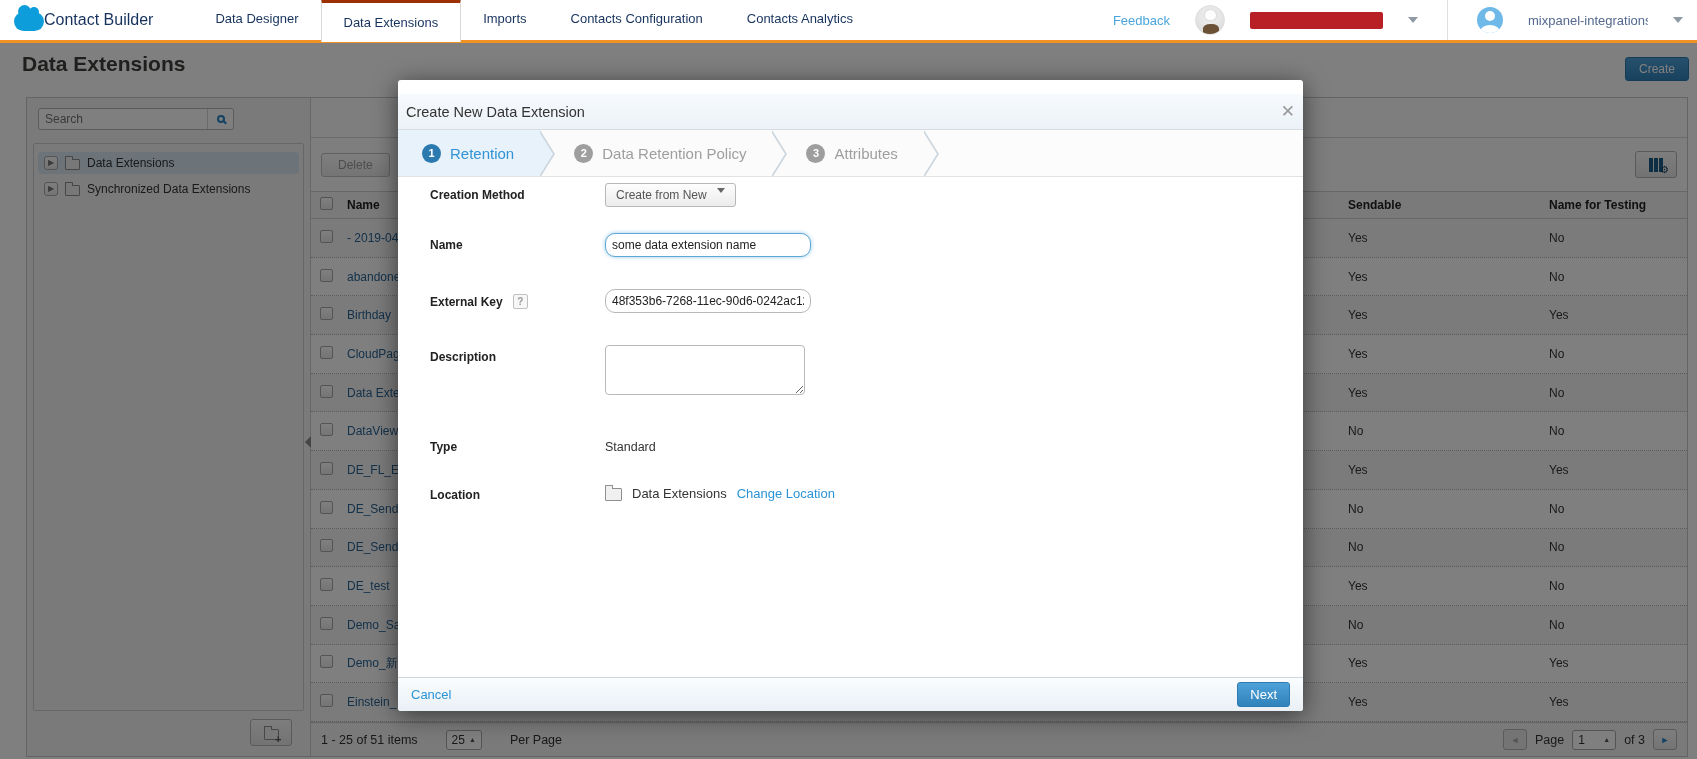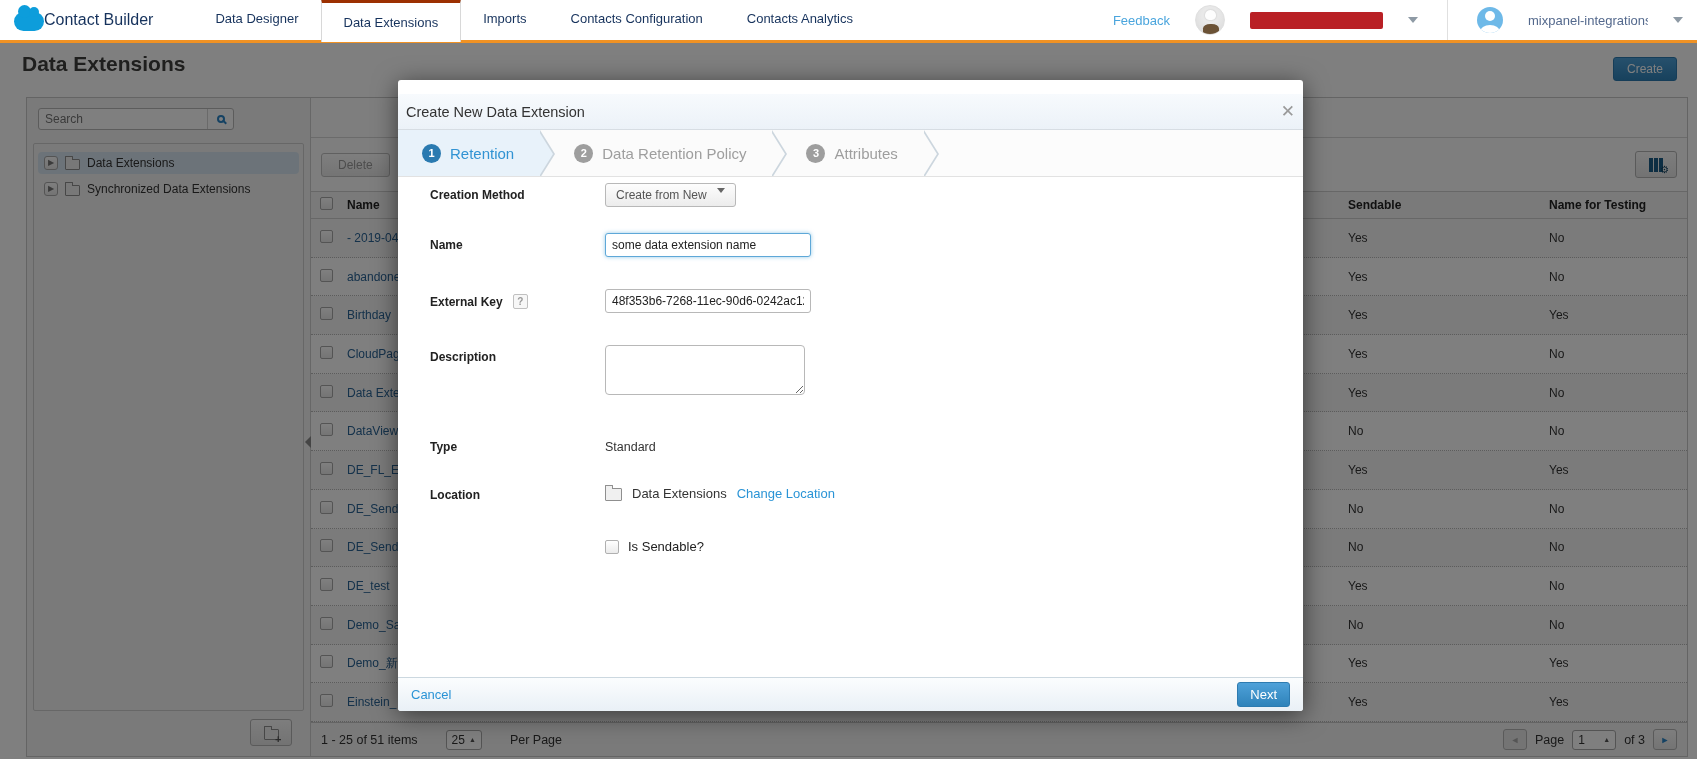--- a/index.html
+++ b/index.html
@@ -26,21 +26,21 @@
   .caret { width:0; height:0; border-left:5px solid transparent; border-right:5px solid transparent; border-top:6px solid #8e9aa5; }
   .nav-divider { width:1px; height:40px; background:#e0e0e0; margin:0 4px; }
   .user-avatar { width:26px; height:26px; border-radius:50%; background:#6eb9e8; position:relative; overflow:hidden; }
   .user-avatar::before { content:''; position:absolute; top:4px; left:8px; width:10px; height:10px; background:#fff; border-radius:50%; }
   .user-avatar::after { content:''; position:absolute; bottom:-6px; left:3px; width:20px; height:14px; background:#fff; border-radius:50% 50% 0 0; }
   .account-name { font-size:13px; color:#54698d; max-width:120px; white-space:nowrap; overflow:hidden; }
 
   
   .page-title { position:absolute; left:22px; top:52px; font-size:21px; color:#3e3e3c; }
   .btn-blue { background:linear-gradient(#4ea1d9,#2f83ba); border:1px solid #2d7bb0; color:#fff; border-radius:3px; font-size:12px; padding:4px 13px; cursor:pointer; font-family:"Liberation Sans",sans-serif; }
-  .create-btn { position:absolute; right:20px; top:57px; }
+  .create-btn { position:absolute; right:8px; top:57px; }
 
   .panel { position:absolute; left:26px; top:97px; width:1662px; bottom:2px; border:1px solid #c9c9c9; background:#fff; display:flex; }
   .sidebar { width:284px; background:#f5f5f5; border-right:1px solid #cfcfcf; position:relative; }
   .search-wrap { position:absolute; left:11px; top:10px; width:196px; height:22px; background:#fff; border:1px solid #b8b8b8; border-radius:3px; display:flex; align-items:center; }
   .search-input { flex:1; border:none; outline:none; font-size:12px; color:#999; padding:0 6px; background:transparent; font-family:"Liberation Sans",sans-serif; }
   .search-btn { width:26px; height:20px; display:flex; align-items:center; justify-content:center; border-left:1px solid #d5d5d5; cursor:pointer; }
   .mag { width:8px; height:8px; border:2px solid #2a84c6; border-radius:50%; position:relative; }
   .mag::after { content:''; position:absolute; width:5px; height:2px; background:#2a84c6; transform:rotate(45deg); right:-4px; bottom:-2px; }
   .tree-box { position:absolute; left:6px; right:6px; top:45px; bottom:45px; border:1px solid #cfcfcf; border-radius:2px; background:#f5f5f5; padding:8px 4px; }
   .tree-item { display:flex; align-items:center; gap:7px; padding:4px 6px; margin-bottom:4px; border-radius:4px; cursor:pointer; }
@@ -97,21 +97,21 @@
   .step::before { content:''; position:absolute; right:-15px; top:0; width:0; height:0; border-top:24px solid transparent; border-bottom:24px solid transparent; border-left:15px solid #ccd6de; z-index:2; }
   .step::after { content:''; position:absolute; right:-13px; top:0; width:0; height:0; border-top:24px solid transparent; border-bottom:24px solid transparent; border-left:15px solid #e8f2fa; z-index:3; }
   .step.inactive::after { border-left-color:#fbfbfb; }
   .step + .step { padding-left:34px; }
   .modal-body { flex:1; position:relative; background:#fff; }
   .f-row { position:absolute; left:32px; right:24px; display:flex; align-items:flex-start; }
   .f-label { width:175px; flex:none; font-size:12px; font-weight:bold; color:#222; padding-top:5px; display:flex; align-items:center; gap:10px; }
   .help-icon { width:15px; height:15px; border:1px solid #c0c0c0; border-radius:2px; background:#f7f7f7; color:#999; font-size:10px; font-weight:bold; display:flex; align-items:center; justify-content:center; cursor:pointer; }
   .dd-btn { display:flex; gap:10px; background:linear-gradient(#fdfdfd,#ececec); border:1px solid #b8b8b8; border-radius:3px; font-size:12px; color:#555; padding:4px 10px; cursor:pointer; }
   .dd-caret { width:0; height:0; border-left:4px solid transparent; border-right:4px solid transparent; border-top:5px solid #666; }
-  .txt-input { width:206px; height:24px; border:1px solid #b8b8b8; border-radius:3px; font-size:12px; color:#222; padding:0 6px; font-family:"Liberation Sans",sans-serif; outline:none; }
+  .txt-input { width:206px; height:24px; border:1px solid #b8b8b8; border-radius:10px; font-size:12px; color:#222; padding:0 6px; font-family:"Liberation Sans",sans-serif; outline:none; }
   .txt-input.focused { border-color:#5ea8d8; box-shadow:0 0 4px rgba(82,168,216,0.6); }
   .txt-area { width:200px; height:50px; border:1px solid #b8b8b8; border-radius:4px; resize:both; font-family:"Liberation Sans",sans-serif; font-size:12px; padding:4px 6px; outline:none; }
   .static-val { font-size:12.5px; color:#333; padding-top:5px; }
   .loc-row { display:flex; align-items:center; gap:10px; padding-top:2px; }
   .loc-text { font-size:13px; color:#333; }
   .link { font-size:13px; color:#2a94d6; text-decoration:none; cursor:pointer; }
   .chk-row { display:flex; align-items:center; gap:9px; }
   .chk { width:14px; height:14px; border:1px solid #b0b0b0; border-radius:2px; background:linear-gradient(#fff,#ebebeb); cursor:pointer; }
   .chk-label { font-size:13px; color:#222; }
   .chk-row.disabled { opacity:0.22; }
@@ -363,26 +363,20 @@
         <div class="static-val">Standard</div>
       </div>
       <div class="f-row" style="top:306px;">
         <div class="f-label">Location</div>
         <div class="loc-row">
           <span class="folder" style="width:17px;height:13px;"></span>
           <span class="loc-text">Data Extensions</span>
           <a class="link">Change Location</a>
         </div>
       </div>
-      <div class="f-row" style="top:362px; left:207px;">
-        <div class="chk-row">
-          <span class="chk"></span>
-          <span class="chk-label">Is Sendable?</span>
-        </div>
-      </div>
     </div>
     <div class="modal-footer">
       <a class="link cancel-link">Cancel</a>
       <button class="btn-blue footer-next">Next</button>
     </div>
   </div>
 
 </div>
 
 </body></html>

